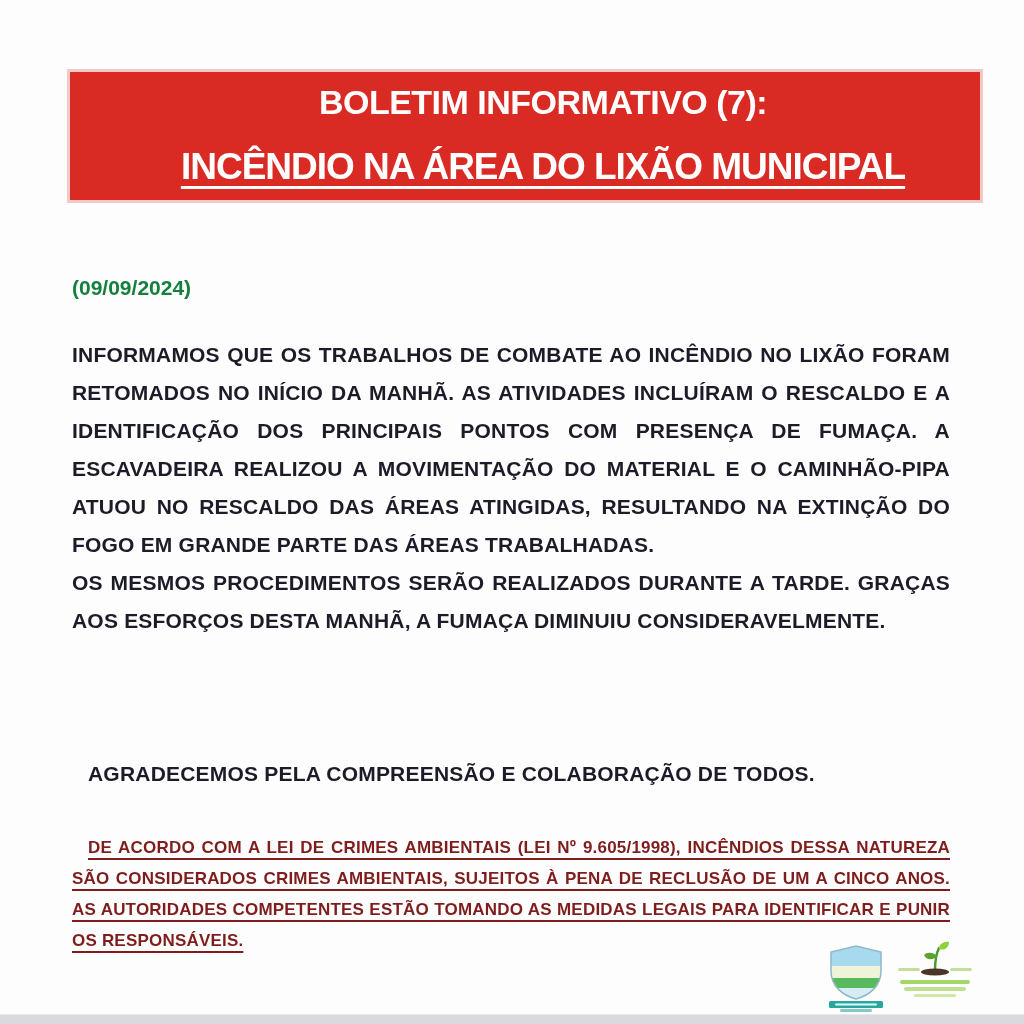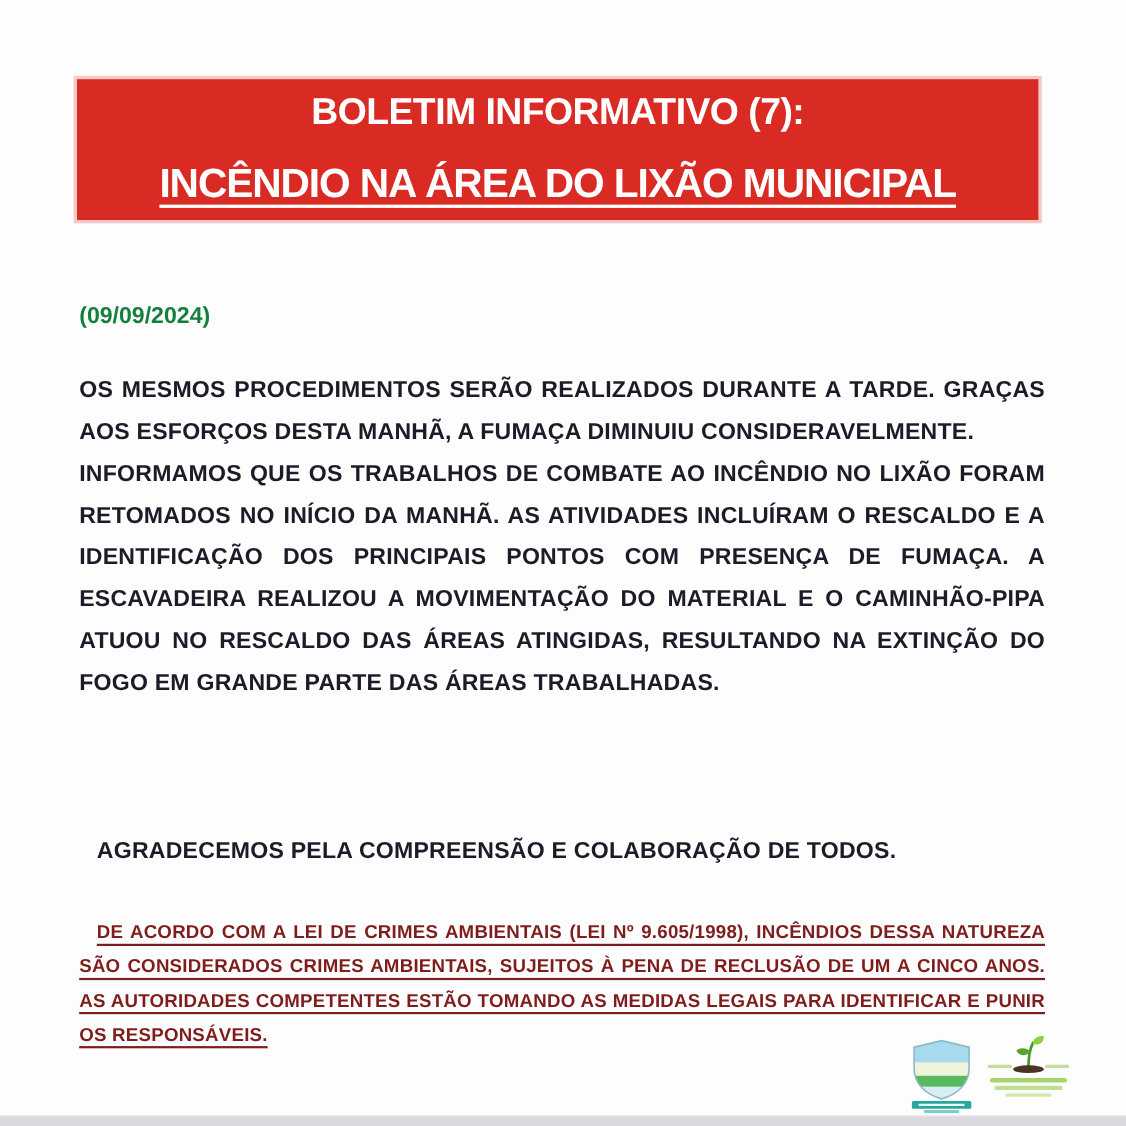--- a/index.html
+++ b/index.html
@@ -24,20 +24,21 @@
     height: 128px;
     background: #da2a24;
     box-shadow: 0 0 0 3px rgba(218, 42, 36, 0.25);
     color: #ffffff;
     display: flex;
     flex-direction: column;
     justify-content: center;
     align-items: center;
     text-align: center;
     font-weight: 700;
+    padding-left: 36px;
   }
   .banner-line1 {
     font-size: 34px;
     letter-spacing: -0.5px;
     line-height: 1.2;
   }
   .banner-line2 {
     font-size: 37px;
     letter-spacing: -1px;
     line-height: 1.2;
@@ -125,22 +126,22 @@
 <div class="page">
 
   <div class="banner">
     <div class="banner-line1">BOLETIM INFORMATIVO (7):</div>
     <div class="banner-line2">INCÊNDIO NA ÁREA DO LIXÃO MUNICIPAL</div>
   </div>
 
   <div class="date-line">(09/09/2024)</div>
 
   <div class="body-text">
+    <p>INFORMAMOS QUE OS TRABALHOS DE COMBATE AO INCÊNDIO NO LIXÃO FORAM RETOMADOS NO INÍCIO DA MANHÃ. AS ATIVIDADES INCLUÍRAM O RESCALDO E A IDENTIFICAÇÃO DOS PRINCIPAIS PONTOS COM PRESENÇA DE FUMAÇA. A ESCAVADEIRA REALIZOU A MOVIMENTAÇÃO DO MATERIAL E O CAMINHÃO-PIPA ATUOU NO RESCALDO DAS ÁREAS ATINGIDAS, RESULTANDO NA EXTINÇÃO DO FOGO EM GRANDE PARTE DAS ÁREAS TRABALHADAS.</p>
     <p>OS MESMOS PROCEDIMENTOS SERÃO REALIZADOS DURANTE A TARDE. GRAÇAS AOS ESFORÇOS DESTA MANHÃ, A FUMAÇA DIMINUIU CONSIDERAVELMENTE.</p>
-    <p>INFORMAMOS QUE OS TRABALHOS DE COMBATE AO INCÊNDIO NO LIXÃO FORAM RETOMADOS NO INÍCIO DA MANHÃ. AS ATIVIDADES INCLUÍRAM O RESCALDO E A IDENTIFICAÇÃO DOS PRINCIPAIS PONTOS COM PRESENÇA DE FUMAÇA. A ESCAVADEIRA REALIZOU A MOVIMENTAÇÃO DO MATERIAL E O CAMINHÃO-PIPA ATUOU NO RESCALDO DAS ÁREAS ATINGIDAS, RESULTANDO NA EXTINÇÃO DO FOGO EM GRANDE PARTE DAS ÁREAS TRABALHADAS.</p>
   </div>
 
   <div class="thanks-line">AGRADECEMOS PELA COMPREENSÃO E COLABORAÇÃO DE TODOS.</div>
 
   <div class="legal-notice">DE ACORDO COM A LEI DE CRIMES AMBIENTAIS (LEI Nº 9.605/1998), INCÊNDIOS DESSA NATUREZA SÃO CONSIDERADOS CRIMES AMBIENTAIS, SUJEITOS À PENA DE RECLUSÃO DE UM A CINCO ANOS. AS AUTORIDADES COMPETENTES ESTÃO TOMANDO AS MEDIDAS LEGAIS PARA IDENTIFICAR E PUNIR OS RESPONSÁVEIS.</div>
 
   <div class="logo-crest">
     <svg width="60" height="68" viewBox="0 0 60 68" xmlns="http://www.w3.org/2000/svg">
       <defs>
         <clipPath id="shieldClip">

